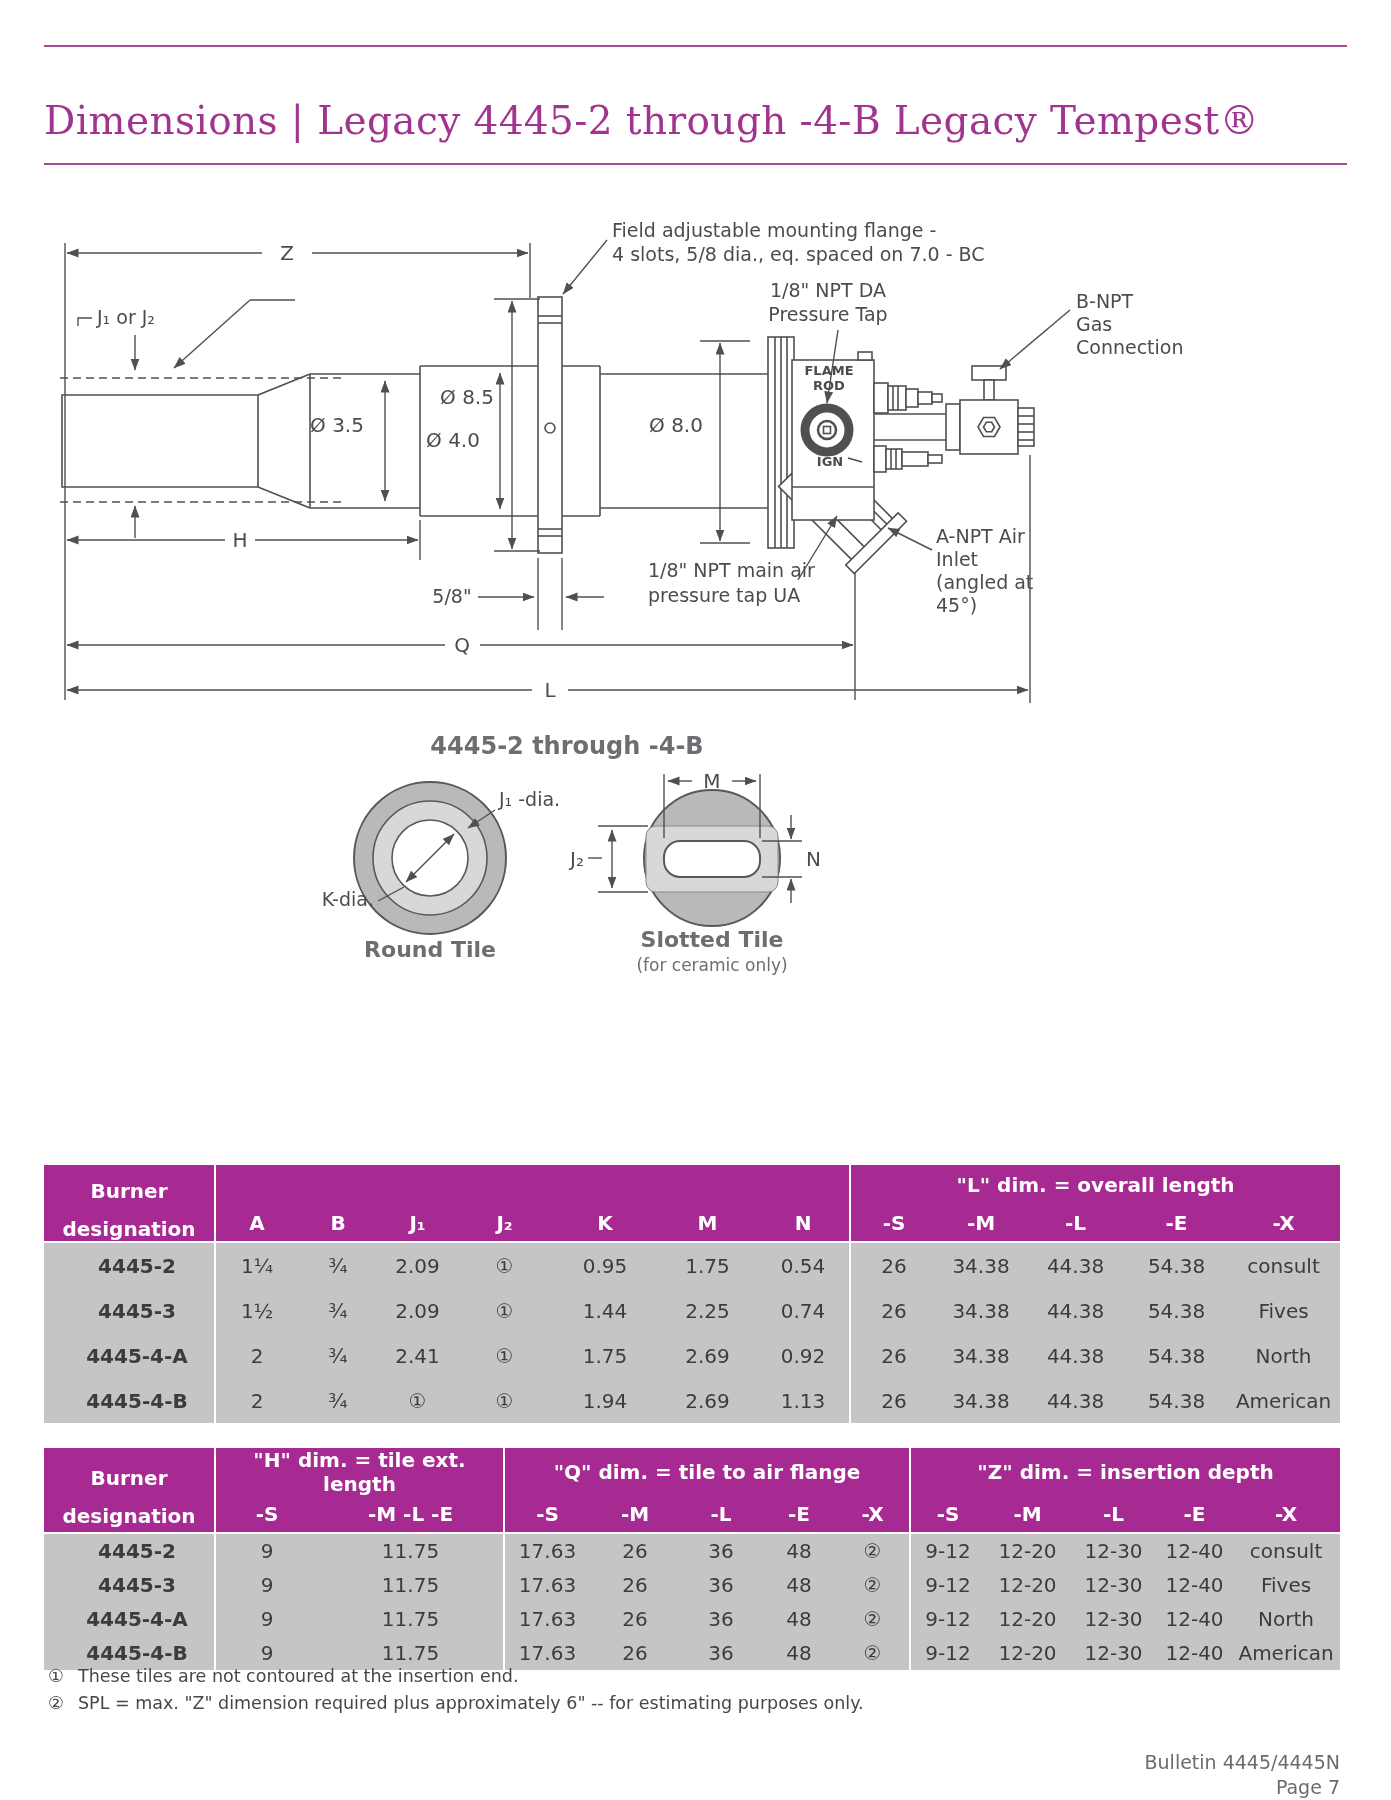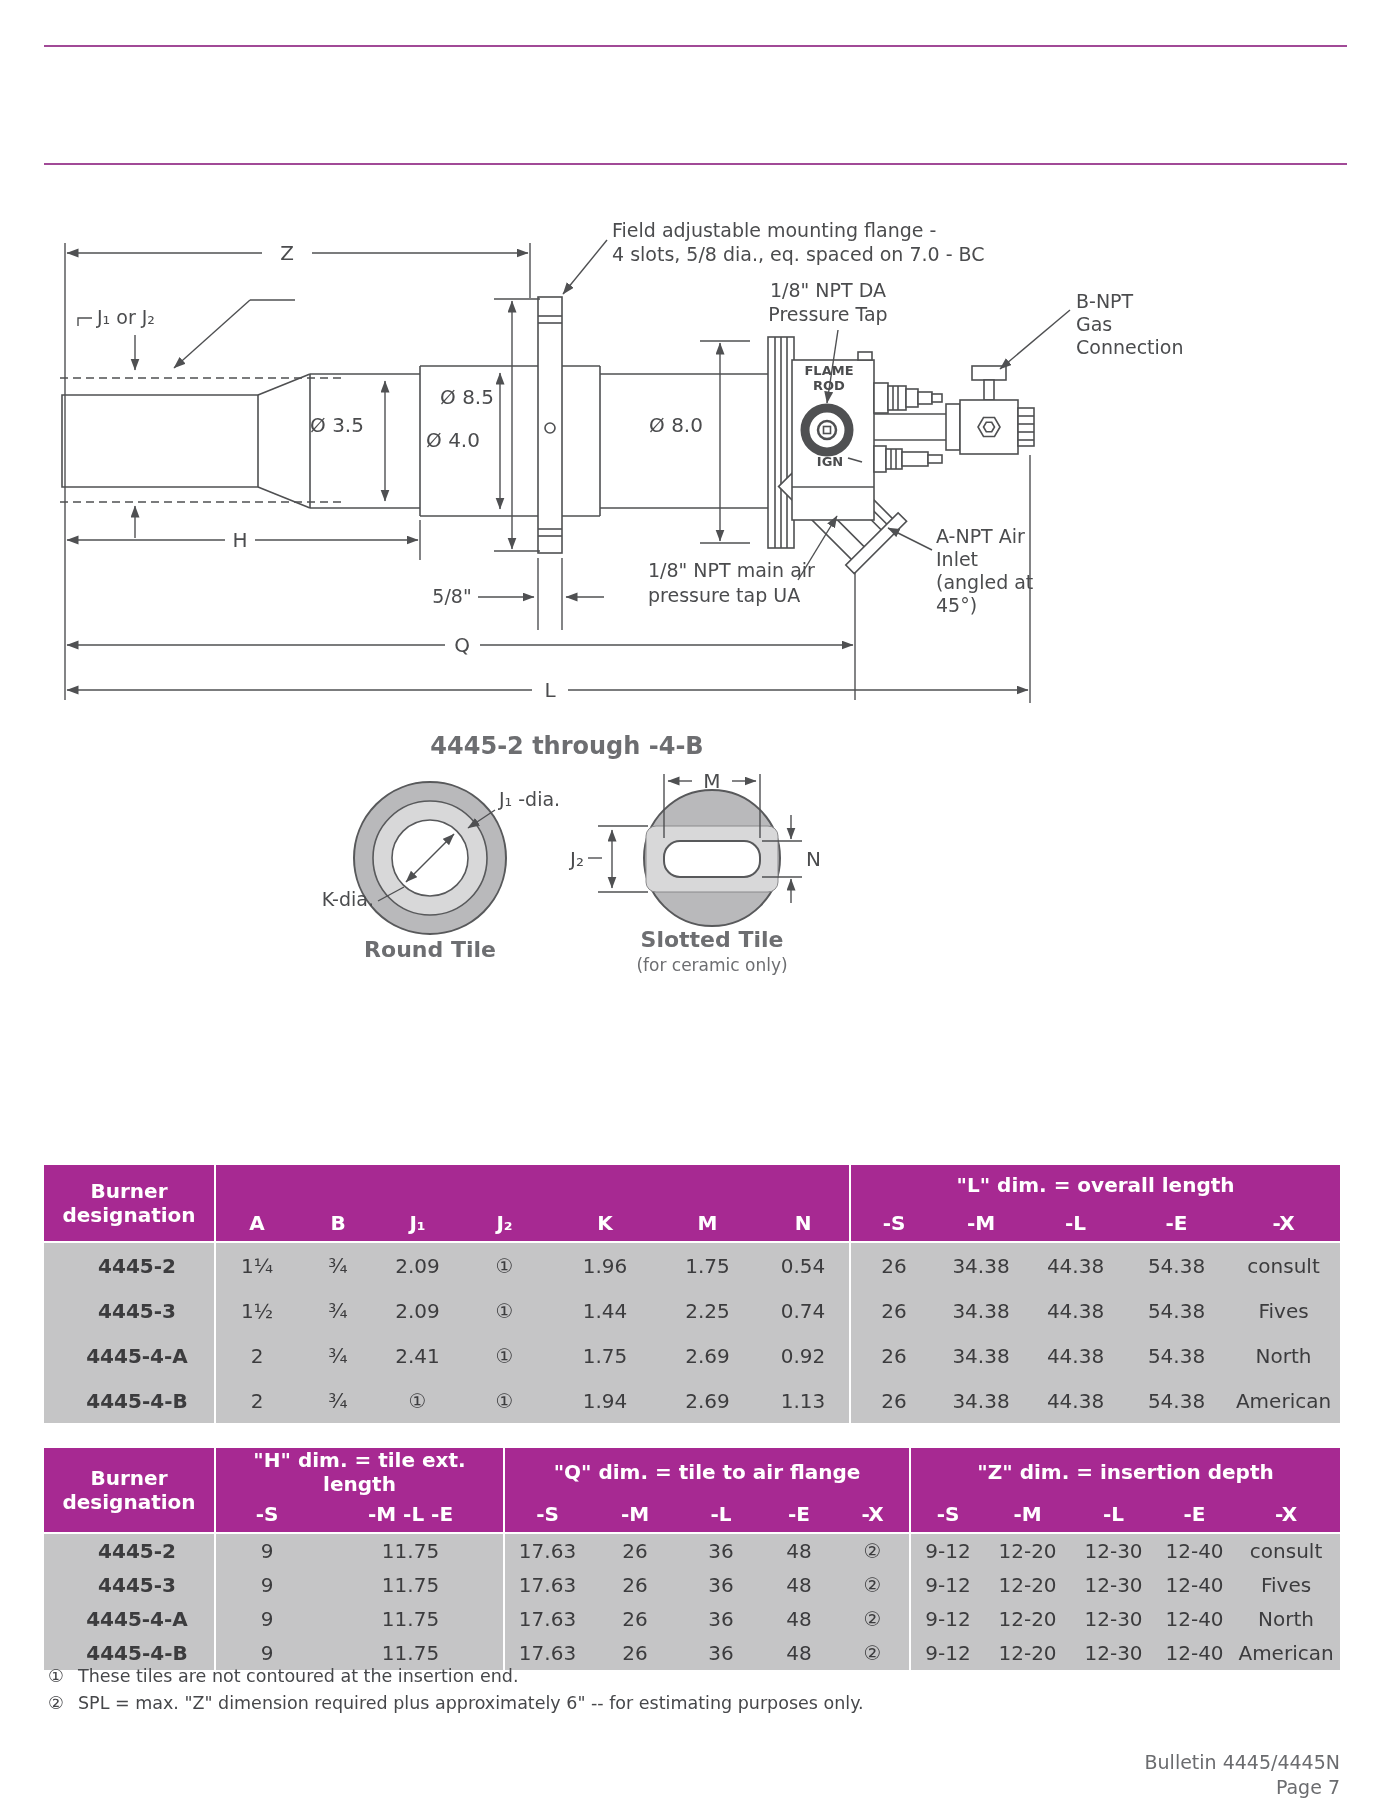--- a/index.html
+++ b/index.html
@@ -21,21 +21,21 @@
   svg text.tiny{font-size:13px;font-weight:600;}
   svg text.sub{font-size:24px;font-weight:bold;fill:#6d6e71;}
   svg text.cap{font-size:22px;font-weight:bold;fill:#6d6e71;}
   svg text.note{font-size:17px;fill:#6d6e71;font-weight:400;}
   table.dtable{position:absolute;left:44px;border-collapse:collapse;table-layout:fixed;}
   .dtable th{background:#a72992;color:#fff;font-weight:bold;font-size:20px;padding:0;text-align:center;vertical-align:middle;}
   .dtable td{background:#c5c5c6;color:#3c3c3e;font-size:20px;text-align:center;vertical-align:middle;padding:0;}
   .dtable td.des{font-weight:bold;padding-left:16px;}
   .dtable .divw{border-left:2px solid #fff;}
   .dtable th.burner{border-right:2px solid #fff;line-height:1.2;}
-  .dtable th.burner span{display:block;}
+  .dtable th.burner span{display:block;margin-top:14px;}
   .dtable tbody tr:first-child td{border-top:2px solid #fff;}
   #t1{top:1165px;width:1296px;}
   #t1 thead tr.h1 th{height:40px;}
   #t1 thead tr.h2 th{height:36px;}
   #t1 tbody td{height:45px;}
   #t2{top:1448px;width:1296px;}
   #t2 thead tr.h1 th{height:40px;}
   #t2 thead tr.h2 th{height:36px;}
   #t2 tbody td{height:34px;}
   .footnote{position:absolute;left:48px;display:flex;font-size:17.5px;color:#46474a;}
@@ -44,20 +44,21 @@
   #fn2{top:1693px;}
   .bulletin{position:absolute;left:1040px;top:1726px;width:300px;text-align:right;
             font-size:19px;color:#6b6c6f;line-height:25px;margin-top:24px;}
 </style>
 </head>
 <body>
 
 <div class="page">
 
   <div class="rule top"></div>
+  <h1 class="title">Dimensions | Legacy 4445-2 through -4-B Legacy Tempest®</h1>
   <div class="rule bottom"></div>
 
   <svg class="diagram" width="1391" height="1010" viewBox="0 0 1391 1010">
     <defs>
       <marker id="ah" markerUnits="userSpaceOnUse" markerWidth="13" markerHeight="10" refX="11.5" refY="4.5" orient="auto-start-reverse">
         <path d="M0,0 L12,4.5 L0,9 Z" fill="#4f5052"></path>
       </marker>
     </defs>
 
     <g>
@@ -296,21 +297,21 @@
         <th>-X</th>
       </tr>
     </thead>
     <tbody>
       <tr>
         <td class="des">4445-2</td>
         <td class="divw">1¼</td>
         <td>¾</td>
         <td>2.09</td>
         <td>①</td>
-        <td>1.96</td>
+        <td>0.95</td>
         <td>1.75</td>
         <td>0.54</td>
         <td class="divw">26</td>
         <td>34.38</td>
         <td>44.38</td>
         <td>54.38</td>
         <td>consult</td>
       </tr>
       <tr>
         <td class="des">4445-3</td>

